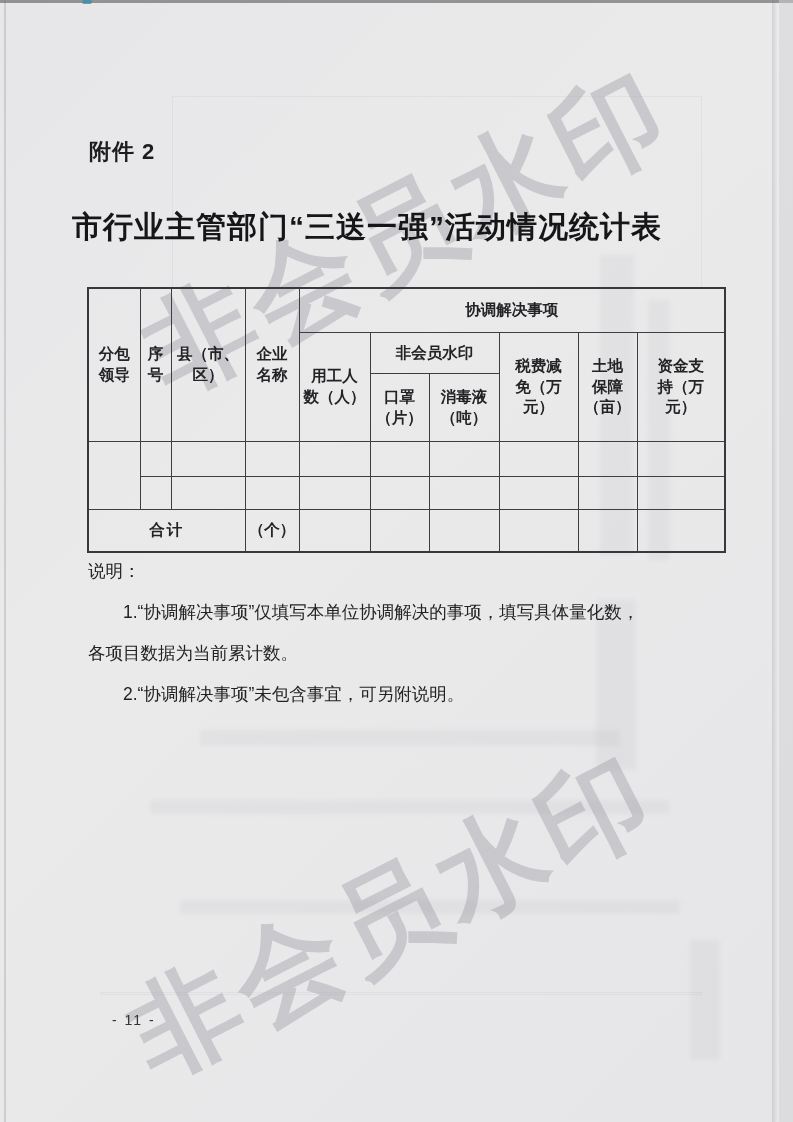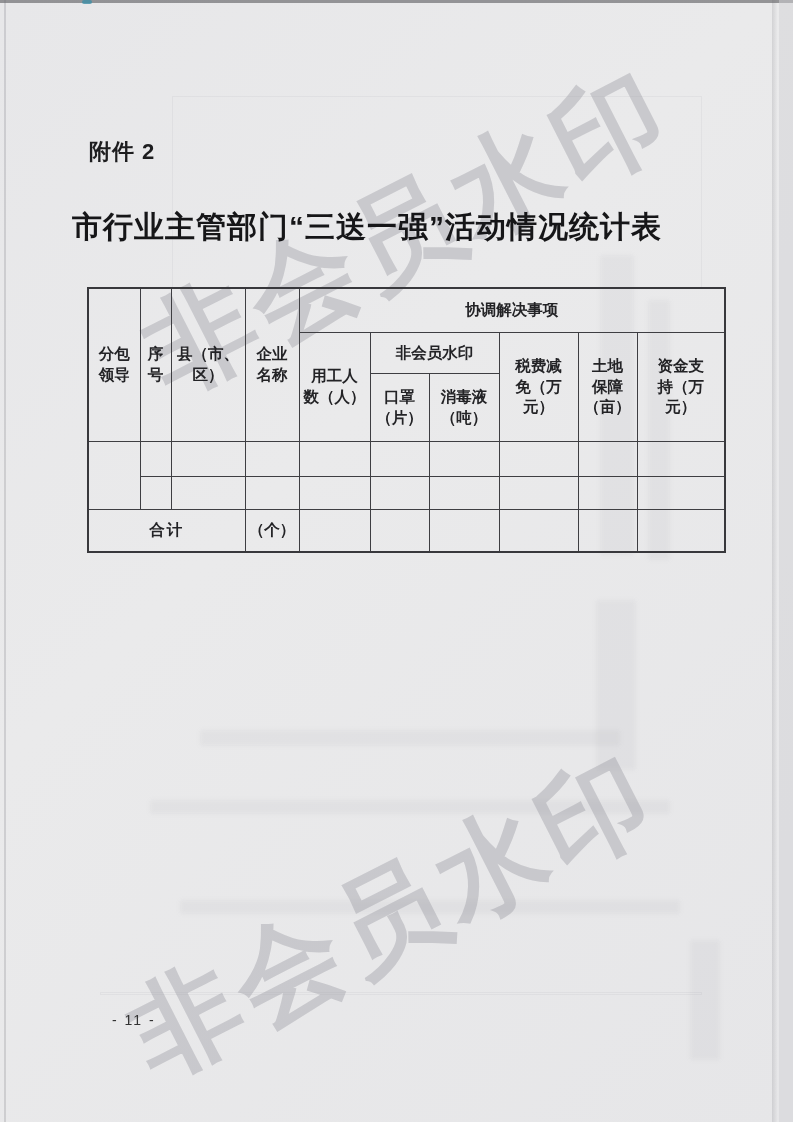--- a/index.html
+++ b/index.html
@@ -162,16 +162,22 @@
       <td class="blank"></td>
       <td class="blank"></td>
       <td class="blank"></td>
       <td class="blank"></td>
       <td class="blank"></td>
       <td class="blank"></td>
     </tr>
   </tbody>
     </table>
 
+  <div class="notes">
+    <p>说明：</p>
+    <p class="indent">1.“协调解决事项”仅填写本单位协调解决的事项，填写具体量化数，
+各项目数据为当前累计数。</p>
+    <p class="indent">2.“协调解决事项”未包含事宜，可另附说明。</p>
+  </div>
 
   <div class="page-num">- 11 -</div>
 
 </div>
 
 </body></html>

